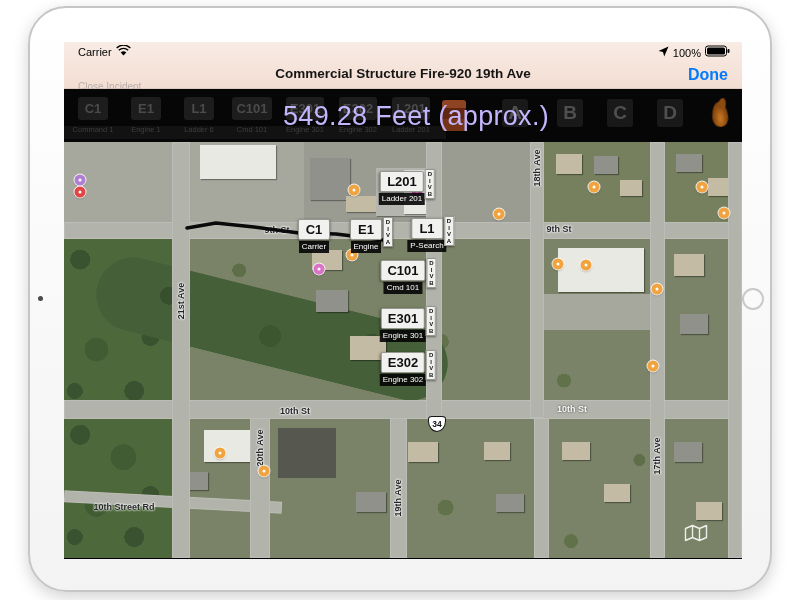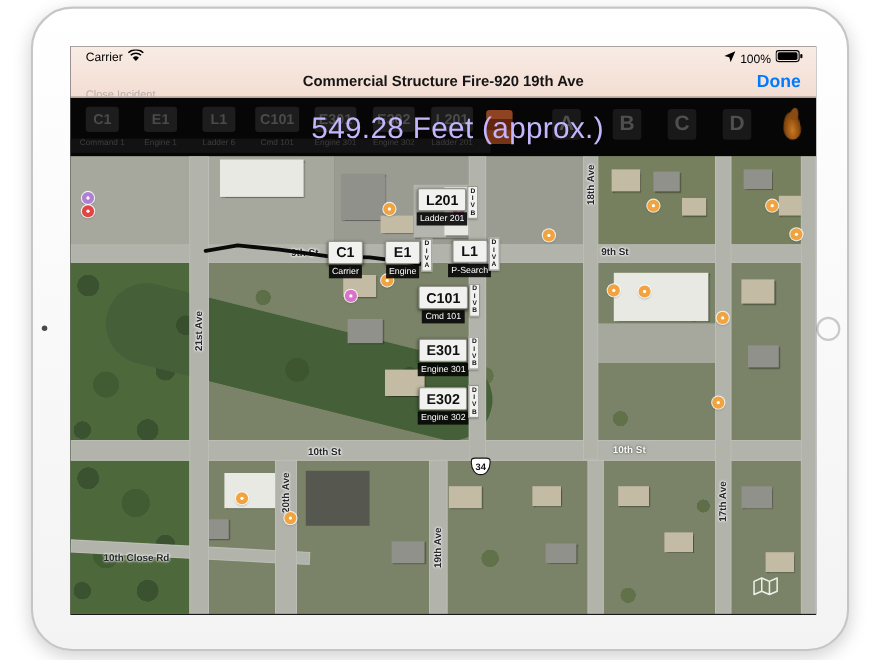--- a/index.html
+++ b/index.html
@@ -245,21 +245,21 @@
           <div class="sc rv" style="left: 362px; top: 0px; width: 16px; height: 276px;"></div>
           <div class="sc rv" style="left: 326px; top: 276px; width: 17px; height: 140px;"></div>
           <div class="sc rv" style="left: 466px; top: 0px; width: 14px; height: 276px;"></div>
           <div class="sc rv" style="left: 470px; top: 276px; width: 15px; height: 140px;"></div>
           <div class="sc rv" style="left: 586px; top: 0px; width: 15px; height: 416px;"></div>
           <div class="sc rv" style="left: 664px; top: 0px; width: 14px; height: 416px;"></div>
           <div class="slabel tone-dark" style="left: 213px; top: 88px;">9th St</div>
           <div class="slabel tone-dark" style="left: 495px; top: 87px;">9th St</div>
           <div class="slabel tone-dark" style="left: 231px; top: 269px;">10th St</div>
           <div class="slabel tone-light" style="left: 508px; top: 267px;">10th St</div>
-          <div class="slabel tone-dark" style="left: 60px; top: 365px;">10th Close Rd</div>
+          <div class="slabel tone-dark" style="left: 60px; top: 365px;">10th Street Rd</div>
           <div class="slabel v tone-dark" style="left: 117px; top: 159px;">21st Ave</div>
           <div class="slabel v tone-dark" style="left: 196px; top: 306px;">20th Ave</div>
           <div class="slabel v tone-dark" style="left: 334px; top: 356px;">19th Ave</div>
           <div class="slabel v tone-dark" style="left: 473px; top: 26px;">18th Ave</div>
           <div class="slabel v tone-dark" style="left: 593px; top: 314px;">17th Ave</div>
           <div class="shield" style="left: 373px; top: 282px;">34</div>
           <div class="poi" style="left: 290px; top: 48px; background: rgb(240, 163, 63);">
             <i></i>
           </div>
           <div class="poi" style="left: 435px; top: 72px; background: rgb(240, 163, 63);">

